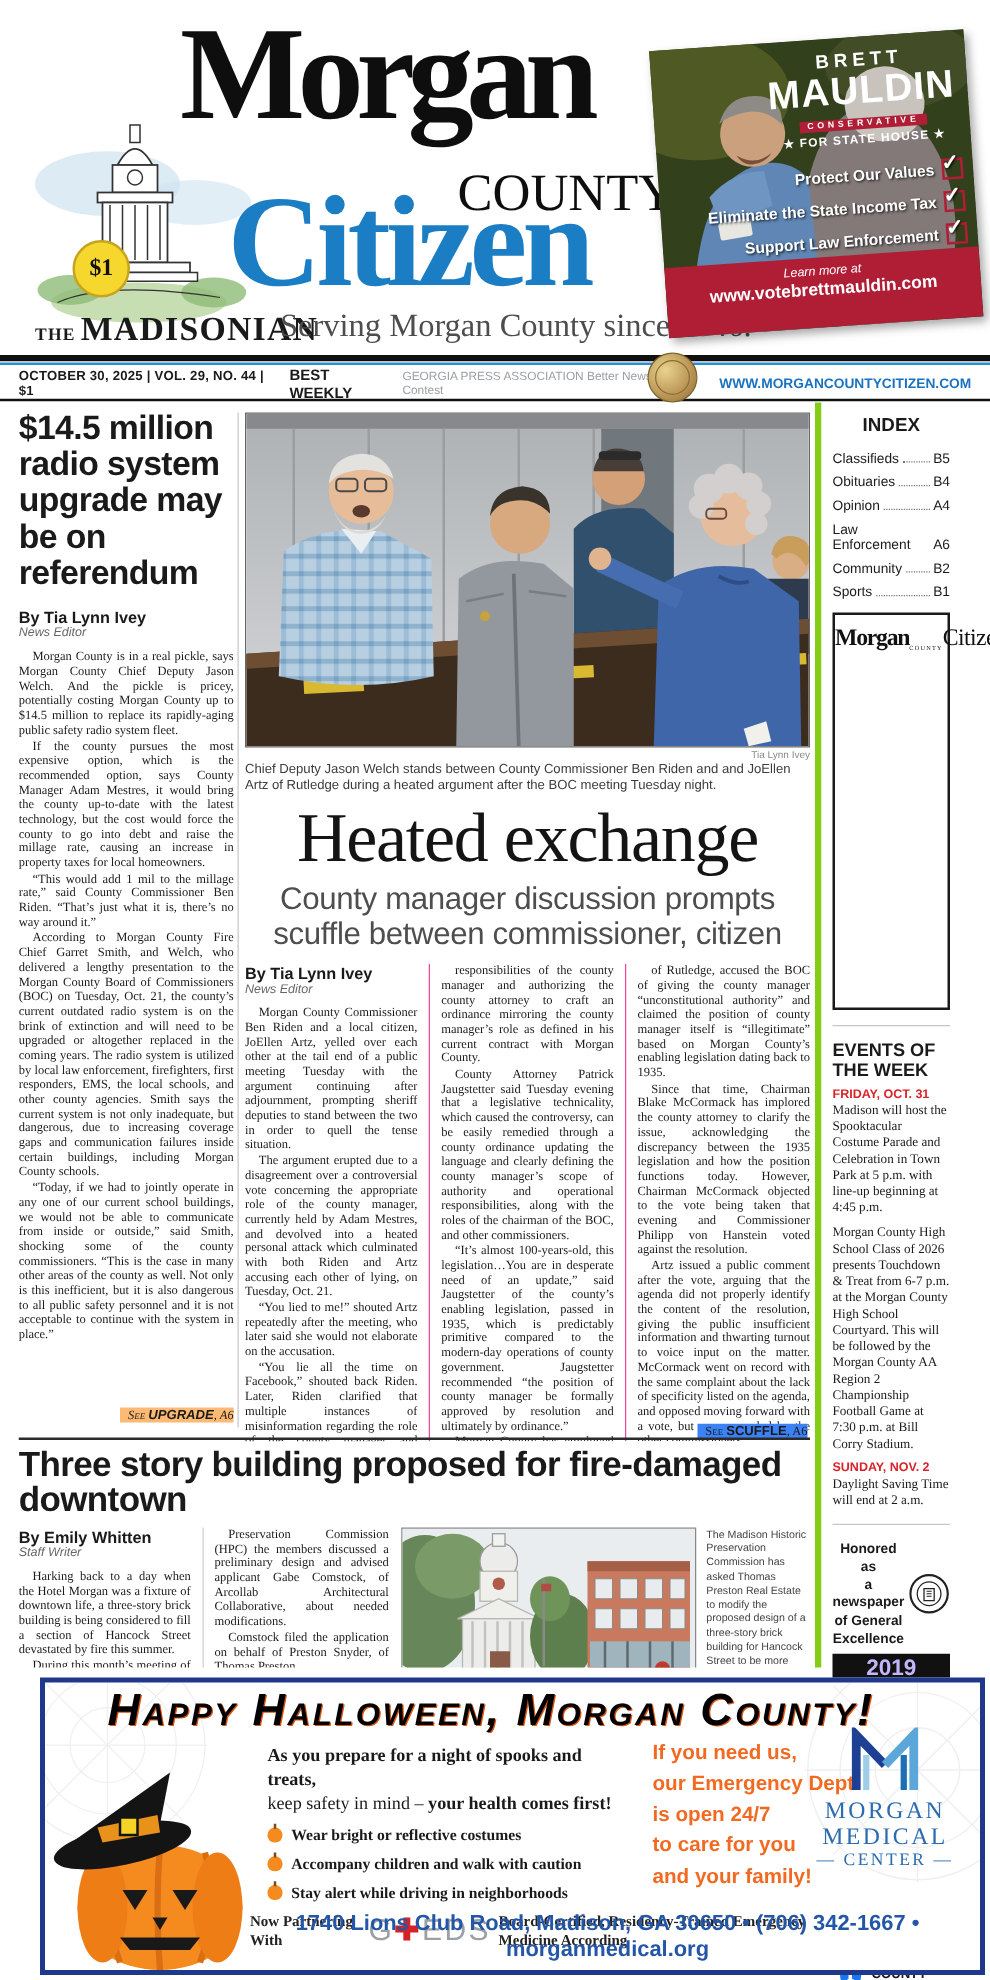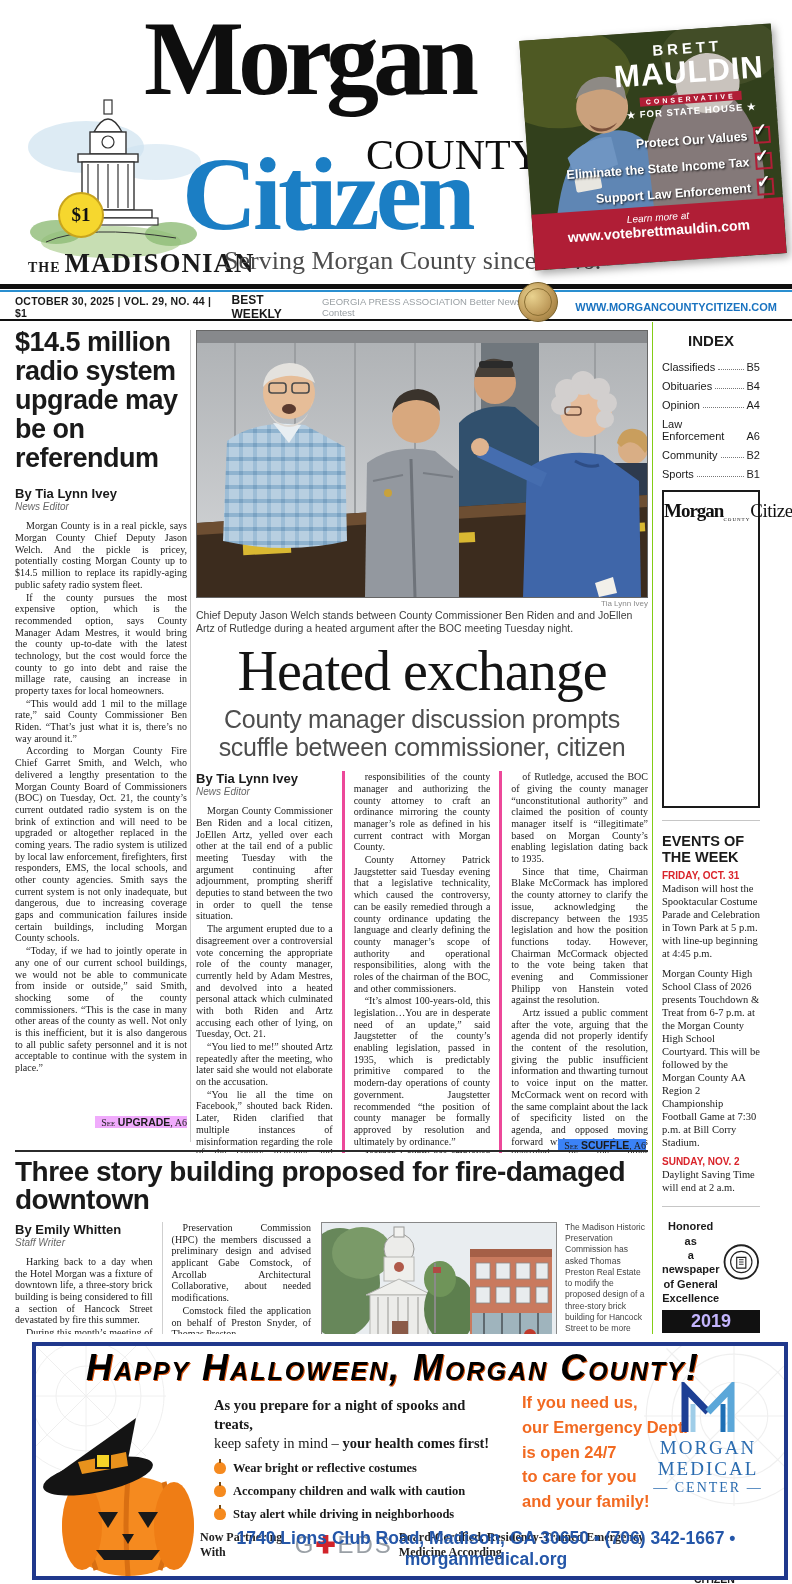--- a/index.html
+++ b/index.html
@@ -52,35 +52,35 @@
   
   .byline{font:bold 13px "Liberation Sans",sans-serif;margin:0;}
   .byline-title{font:italic 10px "Liberation Sans",sans-serif;color:#666;margin:0 0 8px;}
   p.body{font:10px/1.17 "Liberation Serif",serif;text-align:justify;text-indent:11px;margin:0 0 1px;}
   .jump{font:10px "Liberation Serif",serif;text-align:right;}
   .jump .see{font-variant:small-caps;}
   .jump b{font-family:"Liberation Sans",sans-serif;font-size:10.5px;}
   
   .radio{position:absolute;top:328px;left:15px;width:172px;height:816px;overflow:hidden;}
   .radio h2{font:bold 27px/1.07 "Liberation Sans",sans-serif;letter-spacing:-0.5px;margin:0 0 14px;}
-  .radio .jump{position:absolute;bottom:16px;right:0;background:#f0abfc;padding-left:6px;}
+  .radio .jump{position:absolute;bottom:6px;right:0;background:#fdba74;padding-left:6px;font-style:italic;}
   .vrule-left{position:absolute;top:330px;left:190px;width:1px;height:812px;background:#c9c9c9;}
   
   .main{position:absolute;top:330px;left:196px;width:452px;}
   .main .photo{display:block;border:1px solid #666;}
   .credit{text-align:right;font:8px "Liberation Sans",sans-serif;color:#8a8a8a;margin:1px 0 0;}
   .caption{font:10.5px/1.25 "Liberation Sans",sans-serif;color:#3c3c3c;margin-top:1px;}
   .main h1{font:56px/1 "Liberation Serif",serif;letter-spacing:-1px;margin:8px 0 6px;text-align:center;color:#141414;}
   .main .subhead{font:25px/1.12 "Liberation Sans",sans-serif;color:#4e4e4e;text-align:center;letter-spacing:-0.3px;margin:0 0 10px;}
   .cols{position:relative;display:flex;height:382px;overflow:hidden;}
   .col{flex:1;overflow:hidden;}
-  .col + .col{border-left:3px solid #ec4899;margin-left:9px;padding-left:9px;}
+  .col + .col{border-left:1px solid #ec4899;margin-left:9px;padding-left:9px;}
   .cols .jump{position:absolute;right:2px;bottom:2px;background:#3b82f6;padding-left:6px;}
   
-  .sidebar{position:absolute;top:322px;left:652px;width:112px;height:1012px;border-left:1px solid #84cc16;
+  .sidebar{position:absolute;top:322px;left:652px;width:112px;height:1012px;border-left:5px solid #84cc16;
      box-sizing:border-box;padding:4px 4px 0 9px;font-family:"Liberation Sans",sans-serif;}
   .idx-title{text-align:center;font-weight:bold;font-size:15px;margin:6px 0 12px;}
   .idx-item{display:flex;align-items:flex-end;font-size:11px;margin-bottom:7px;}
   .idx-dots{flex:1;border-bottom:1px dotted #777;margin:0 3px 3px;}
   .house-ad{margin-top:10px;border:2px solid #1a1a1a;height:318px;text-align:center;padding-top:8px;box-sizing:border-box;}
   .ha-logo{font-family:"Liberation Serif",serif;color:#111;white-space:nowrap;}
   .ha-morgan{font-weight:bold;font-size:19px;letter-spacing:-1px;}
   .ha-county{font-size:5px;letter-spacing:1px;vertical-align:bottom;}
   .ha-citizen{font-size:19px;letter-spacing:-0.5px;}
   .sb-hr{border:0;border-top:1px solid #c6c6c6;margin:12px 0;}

